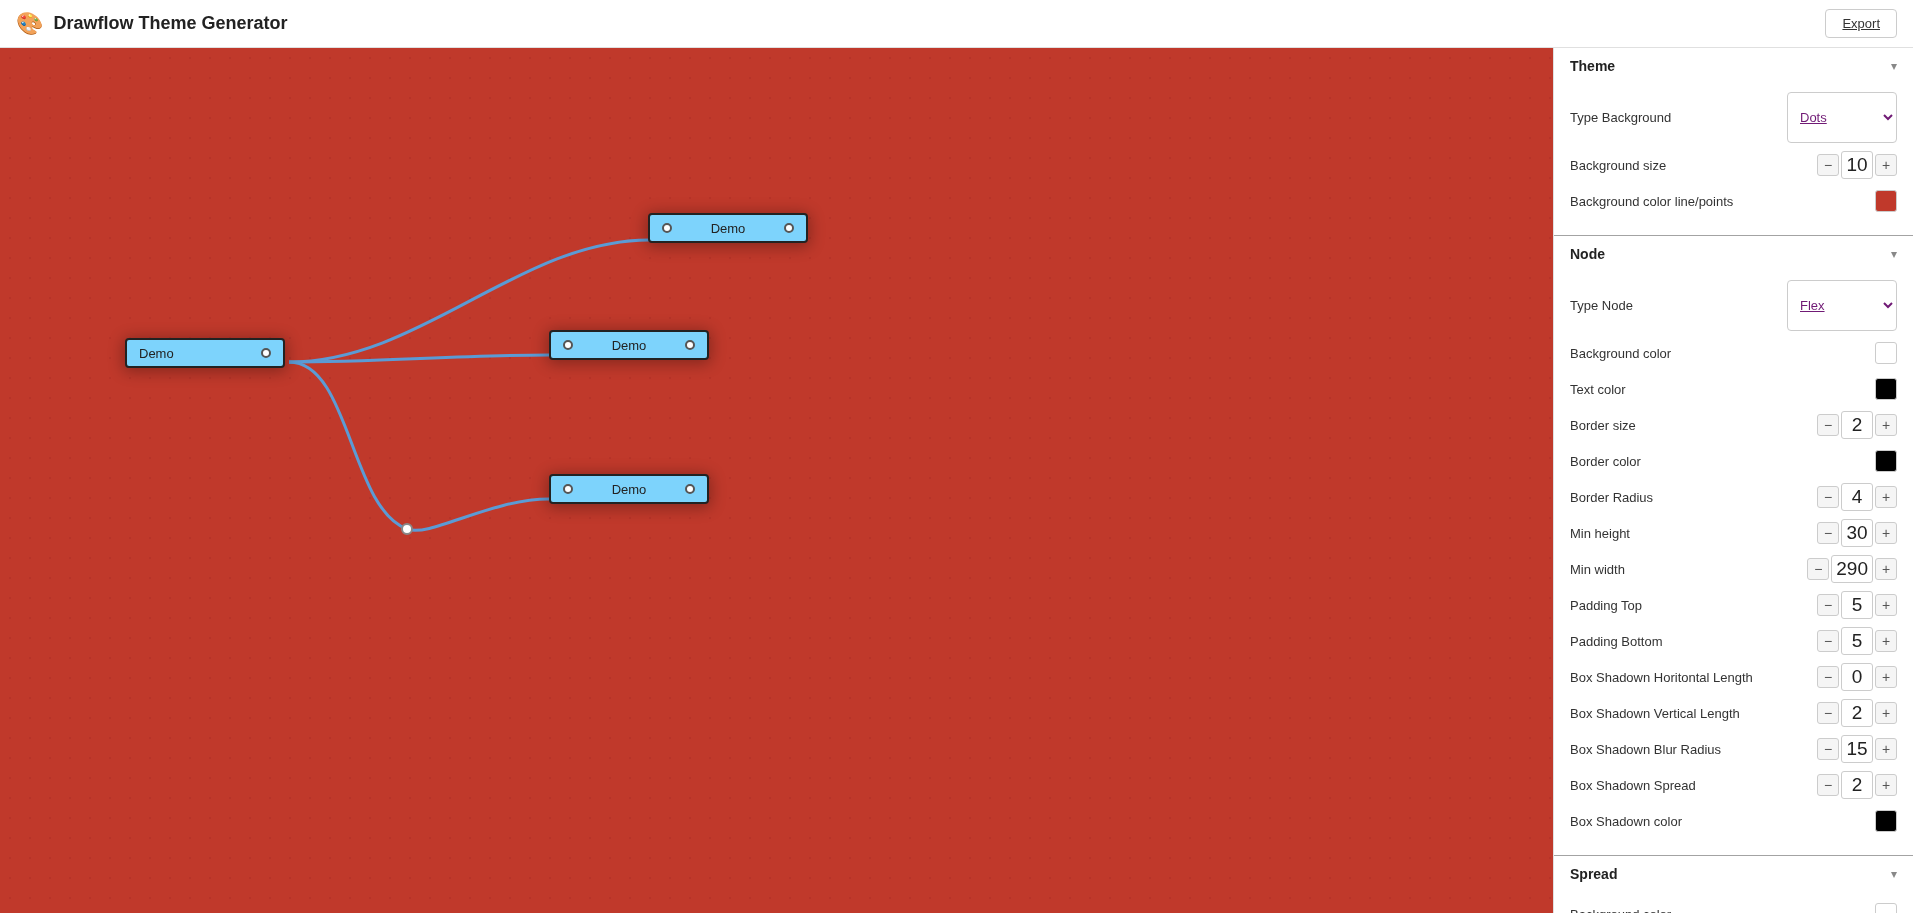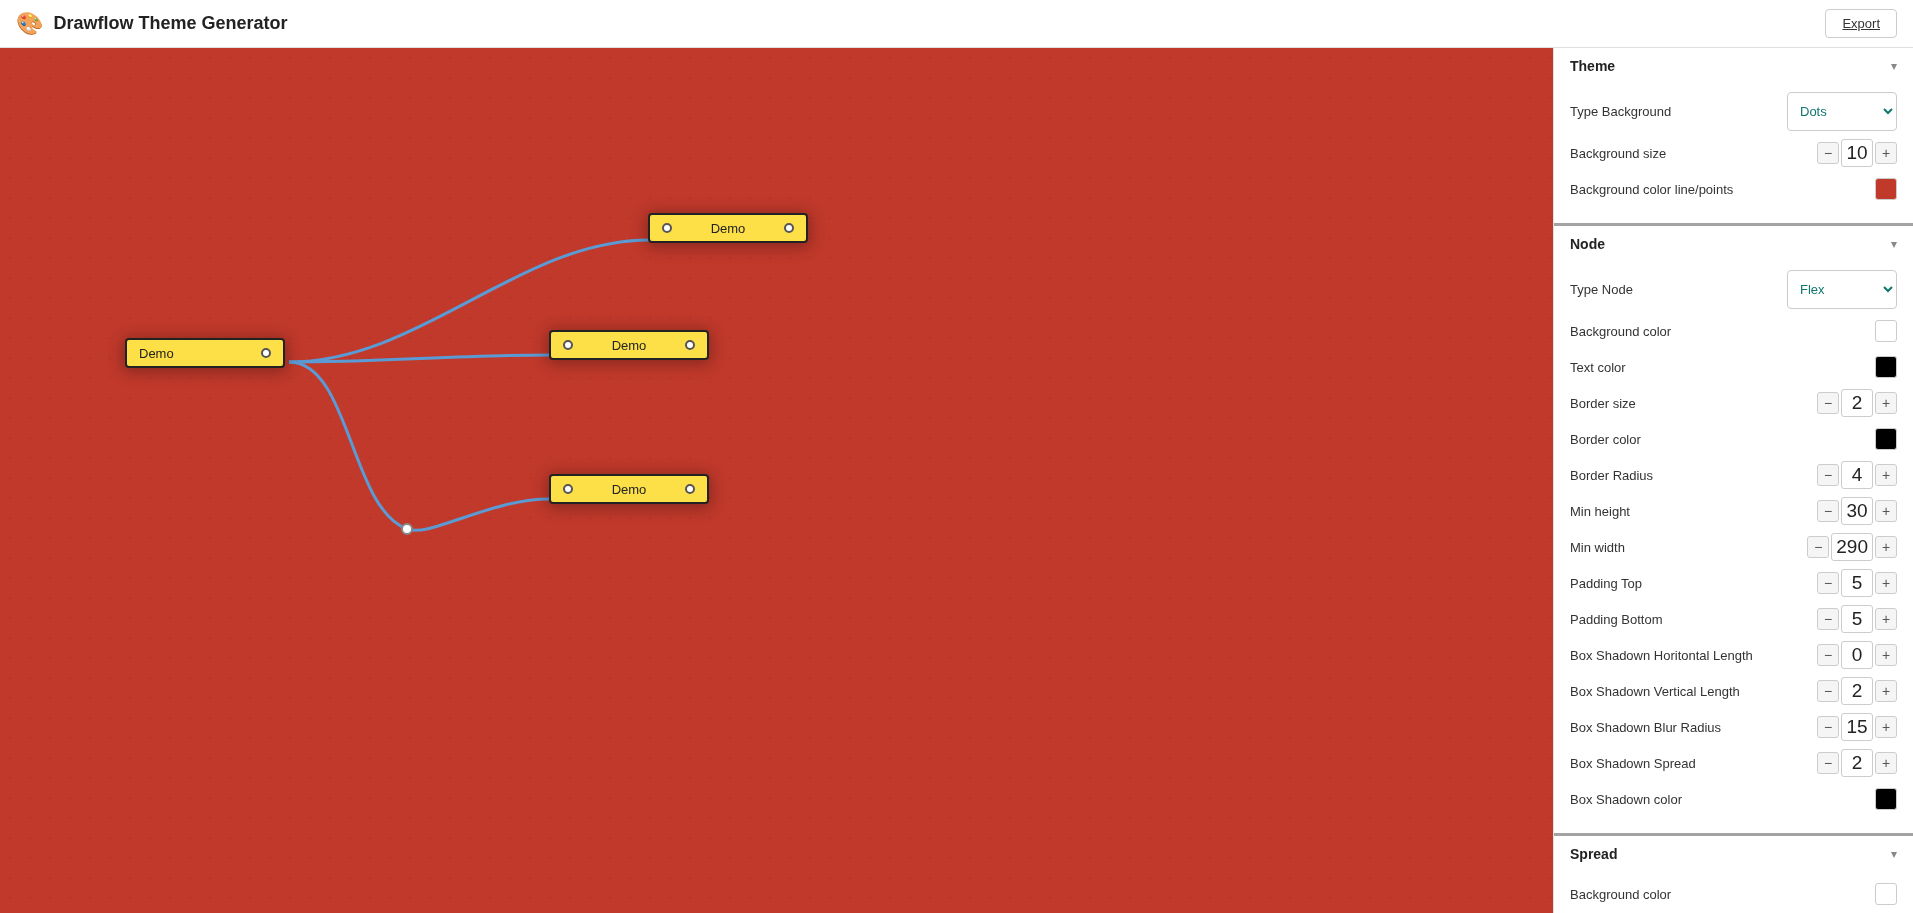--- a/index.html
+++ b/index.html
@@ -29,21 +29,21 @@
     
     #canvas-area::before {
       content: ''; position: absolute; inset: 0;
       background-image: radial-gradient(circle, rgba(180,50,40,0.8) 1px, transparent 1px);
       background-size: 20px 20px;
       pointer-events: none;
     }
 
     
     .canvas-node {
-      position: absolute; background: #fde047; border: 2px solid #222;
+      position: absolute; background: #7dd3fc; border: 2px solid #222;
       border-radius: 4px; padding: 5px 12px; min-width: 160px; min-height: 30px;
       display: flex; align-items: center; justify-content: space-between;
       box-shadow: 0 2px 15px 2px rgba(0,0,0,0.3);
       cursor: grab; user-select: none;
     }
     .canvas-node .node-label { font-size: 13px; color: #222; }
     .canvas-node .node-port {
       width: 10px; height: 10px; border-radius: 50%; background: #fff;
       border: 2px solid #555; flex-shrink: 0;
     }
@@ -55,21 +55,21 @@
       position: absolute; top: 0; left: 0; width: 100%; height: 100%;
       pointer-events: none;
     }
 
     
     #right-panel {
       width: 360px; border-left: 1px solid #e0e0e0; background: #fff;
       overflow-y: auto; flex-shrink: 0;
     }
 
-    .panel-section { border-bottom: 3px solid #a3a3a3; }
+    .panel-section { border-bottom: 1px solid #a3a3a3; }
     .panel-section-header {
       display: flex; align-items: center; justify-content: space-between;
       padding: 10px 16px; cursor: pointer; user-select: none;
     }
     .panel-section-header-title { font-size: 14px; font-weight: 600; color: #222; }
     .chevron-icon { font-size: 12px; color: #888; }
 
     .panel-section-body { padding: 8px 16px 12px; }
 
     .prop-row {
@@ -95,23 +95,24 @@
       display: flex; align-items: center; justify-content: center; color: #555;
     }
     .stepper-value {
       min-width: 32px; text-align: center; font-size: 19px; color: #222;
       border: 1px solid #ccc; border-radius: 3px; padding: 2px 4px;
       background: #fff;
     }
 
     
     .prop-select {
-      padding: 10px 8px; border: 1px solid #ccc; border-radius: 4px;
-      font-size: 13px; color: #0f766e; background: #fff; cursor: pointer;
+      padding: 16px 8px; border: 1px solid #ccc; border-radius: 4px;
+      font-size: 13px; color: #701a75; background: #fff; cursor: pointer;
       min-width: 110px;
+      text-decoration: underline;
     }
 
     
     .port-dot {
       width: 8px; height: 8px; border-radius: 50%; background: #fff;
       border: 2px solid #666; display: inline-block;
     }
   </style>
 </head>
 <body>

